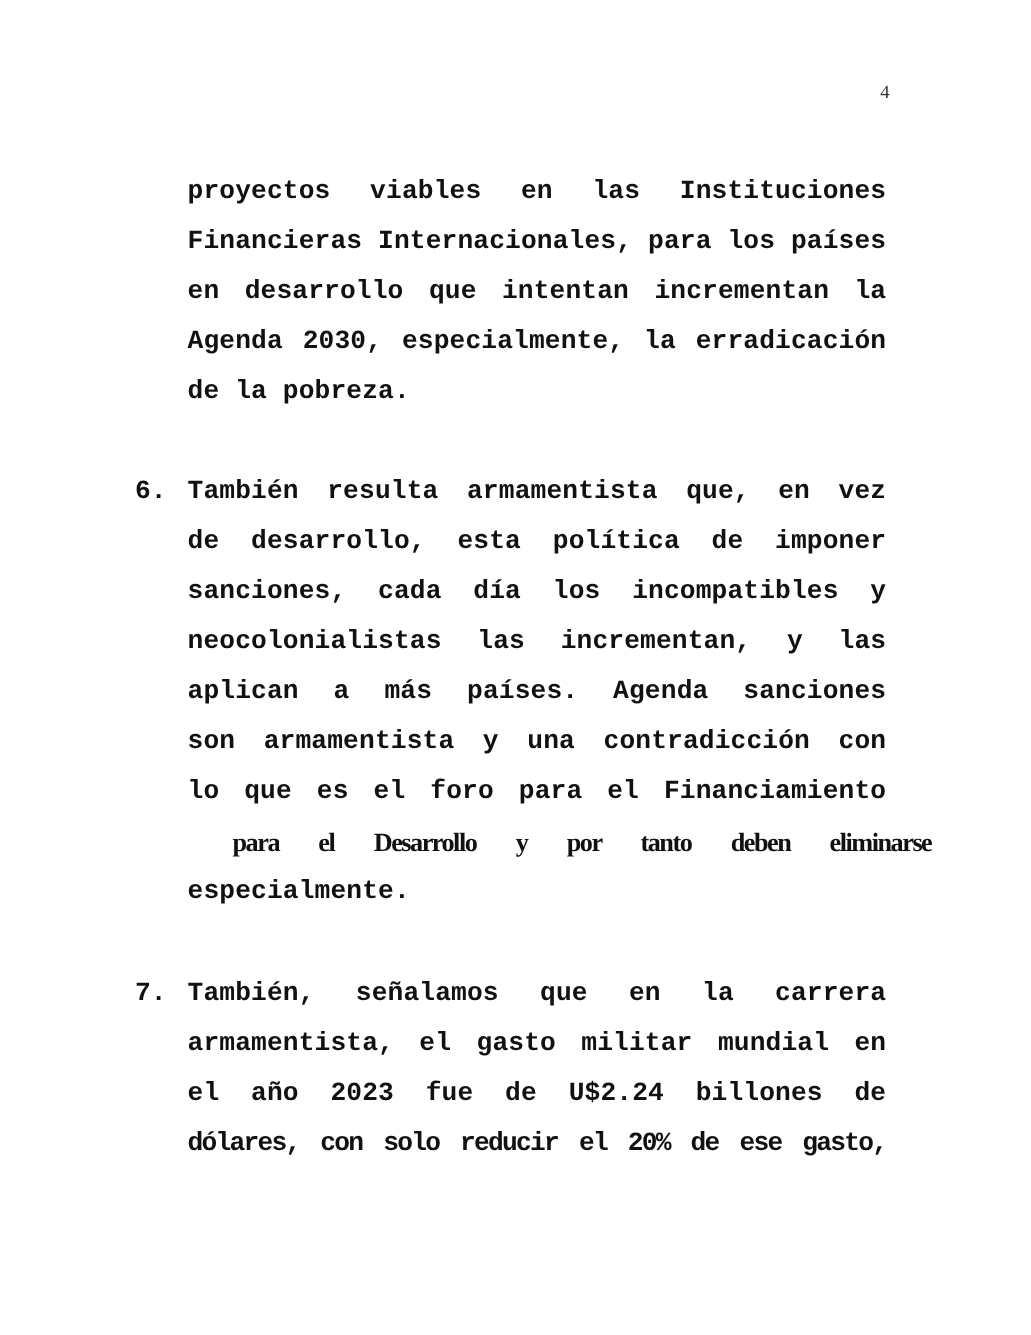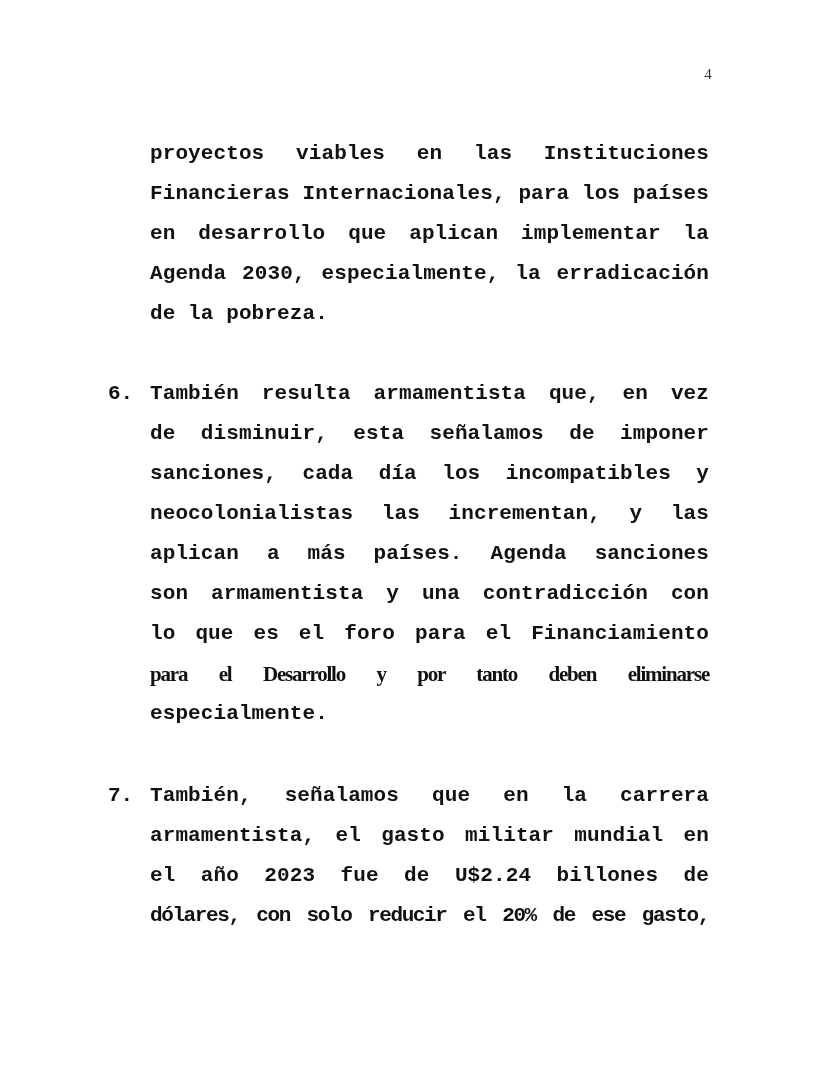--- a/index.html
+++ b/index.html
@@ -54,35 +54,35 @@
 </head>
 <body>
 
 <div>
 
   <div class="page-number">4</div>
 
   <div>
     <div class="line" style="top:140px">proyectos viables en las Instituciones</div>
     <div class="line" style="top:180px">Financieras Internacionales, para los países</div>
-    <div class="line" style="top:220px">en desarrollo que aplican implementar la</div>
+    <div class="line" style="top:220px">en desarrollo que intentan incrementan la</div>
     <div class="line" style="top:260px">Agenda 2030, especialmente, la erradicación</div>
     <div class="line last" style="top:300px">de la pobreza.</div>
   </div>
 
   <div>
     <div class="num" style="top:380px">6.</div>
     <div class="line" style="top:380px">También resulta armamentista que, en vez</div>
-    <div class="line" style="top:420px">de disminuir, esta señalamos de imponer</div>
+    <div class="line" style="top:420px">de desarrollo, esta política de imponer</div>
     <div class="line" style="top:460px">sanciones, cada día los incompatibles y</div>
     <div class="line" style="top:500px">neocolonialistas las incrementan, y las</div>
     <div class="line" style="top:540px">aplican a más países. Agenda sanciones</div>
     <div class="line" style="top:580px">son armamentista y una contradicción con</div>
     <div class="line" style="top:620px">lo que es el foro para el Financiamiento</div>
-    <div class="line" style="top:660px; letter-spacing:-1.2px; font-family:'Liberation Serif','DejaVu Serif',serif;">para el Desarrollo y por tanto deben eliminarse</div>
+    <div class="line" style="top:660px; letter-spacing:-1.2px; font-family:'Liberation Serif','DejaVu Serif',serif;margin-left:36px;">para el Desarrollo y por tanto deben eliminarse</div>
     <div class="line last" style="top:700px">especialmente.</div>
   </div>
 
   <div>
     <div class="num" style="top:782px">7.</div>
     <div class="line" style="top:782px">También, señalamos que en la carrera</div>
     <div class="line" style="top:822px">armamentista, el gasto militar mundial en</div>
     <div class="line" style="top:862px">el año 2023 fue de U$2.24 billones de</div>
     <div class="line" style="top:902px; letter-spacing:-1.4px;">dólares, con solo reducir el 20% de ese gasto,</div>
   </div>

